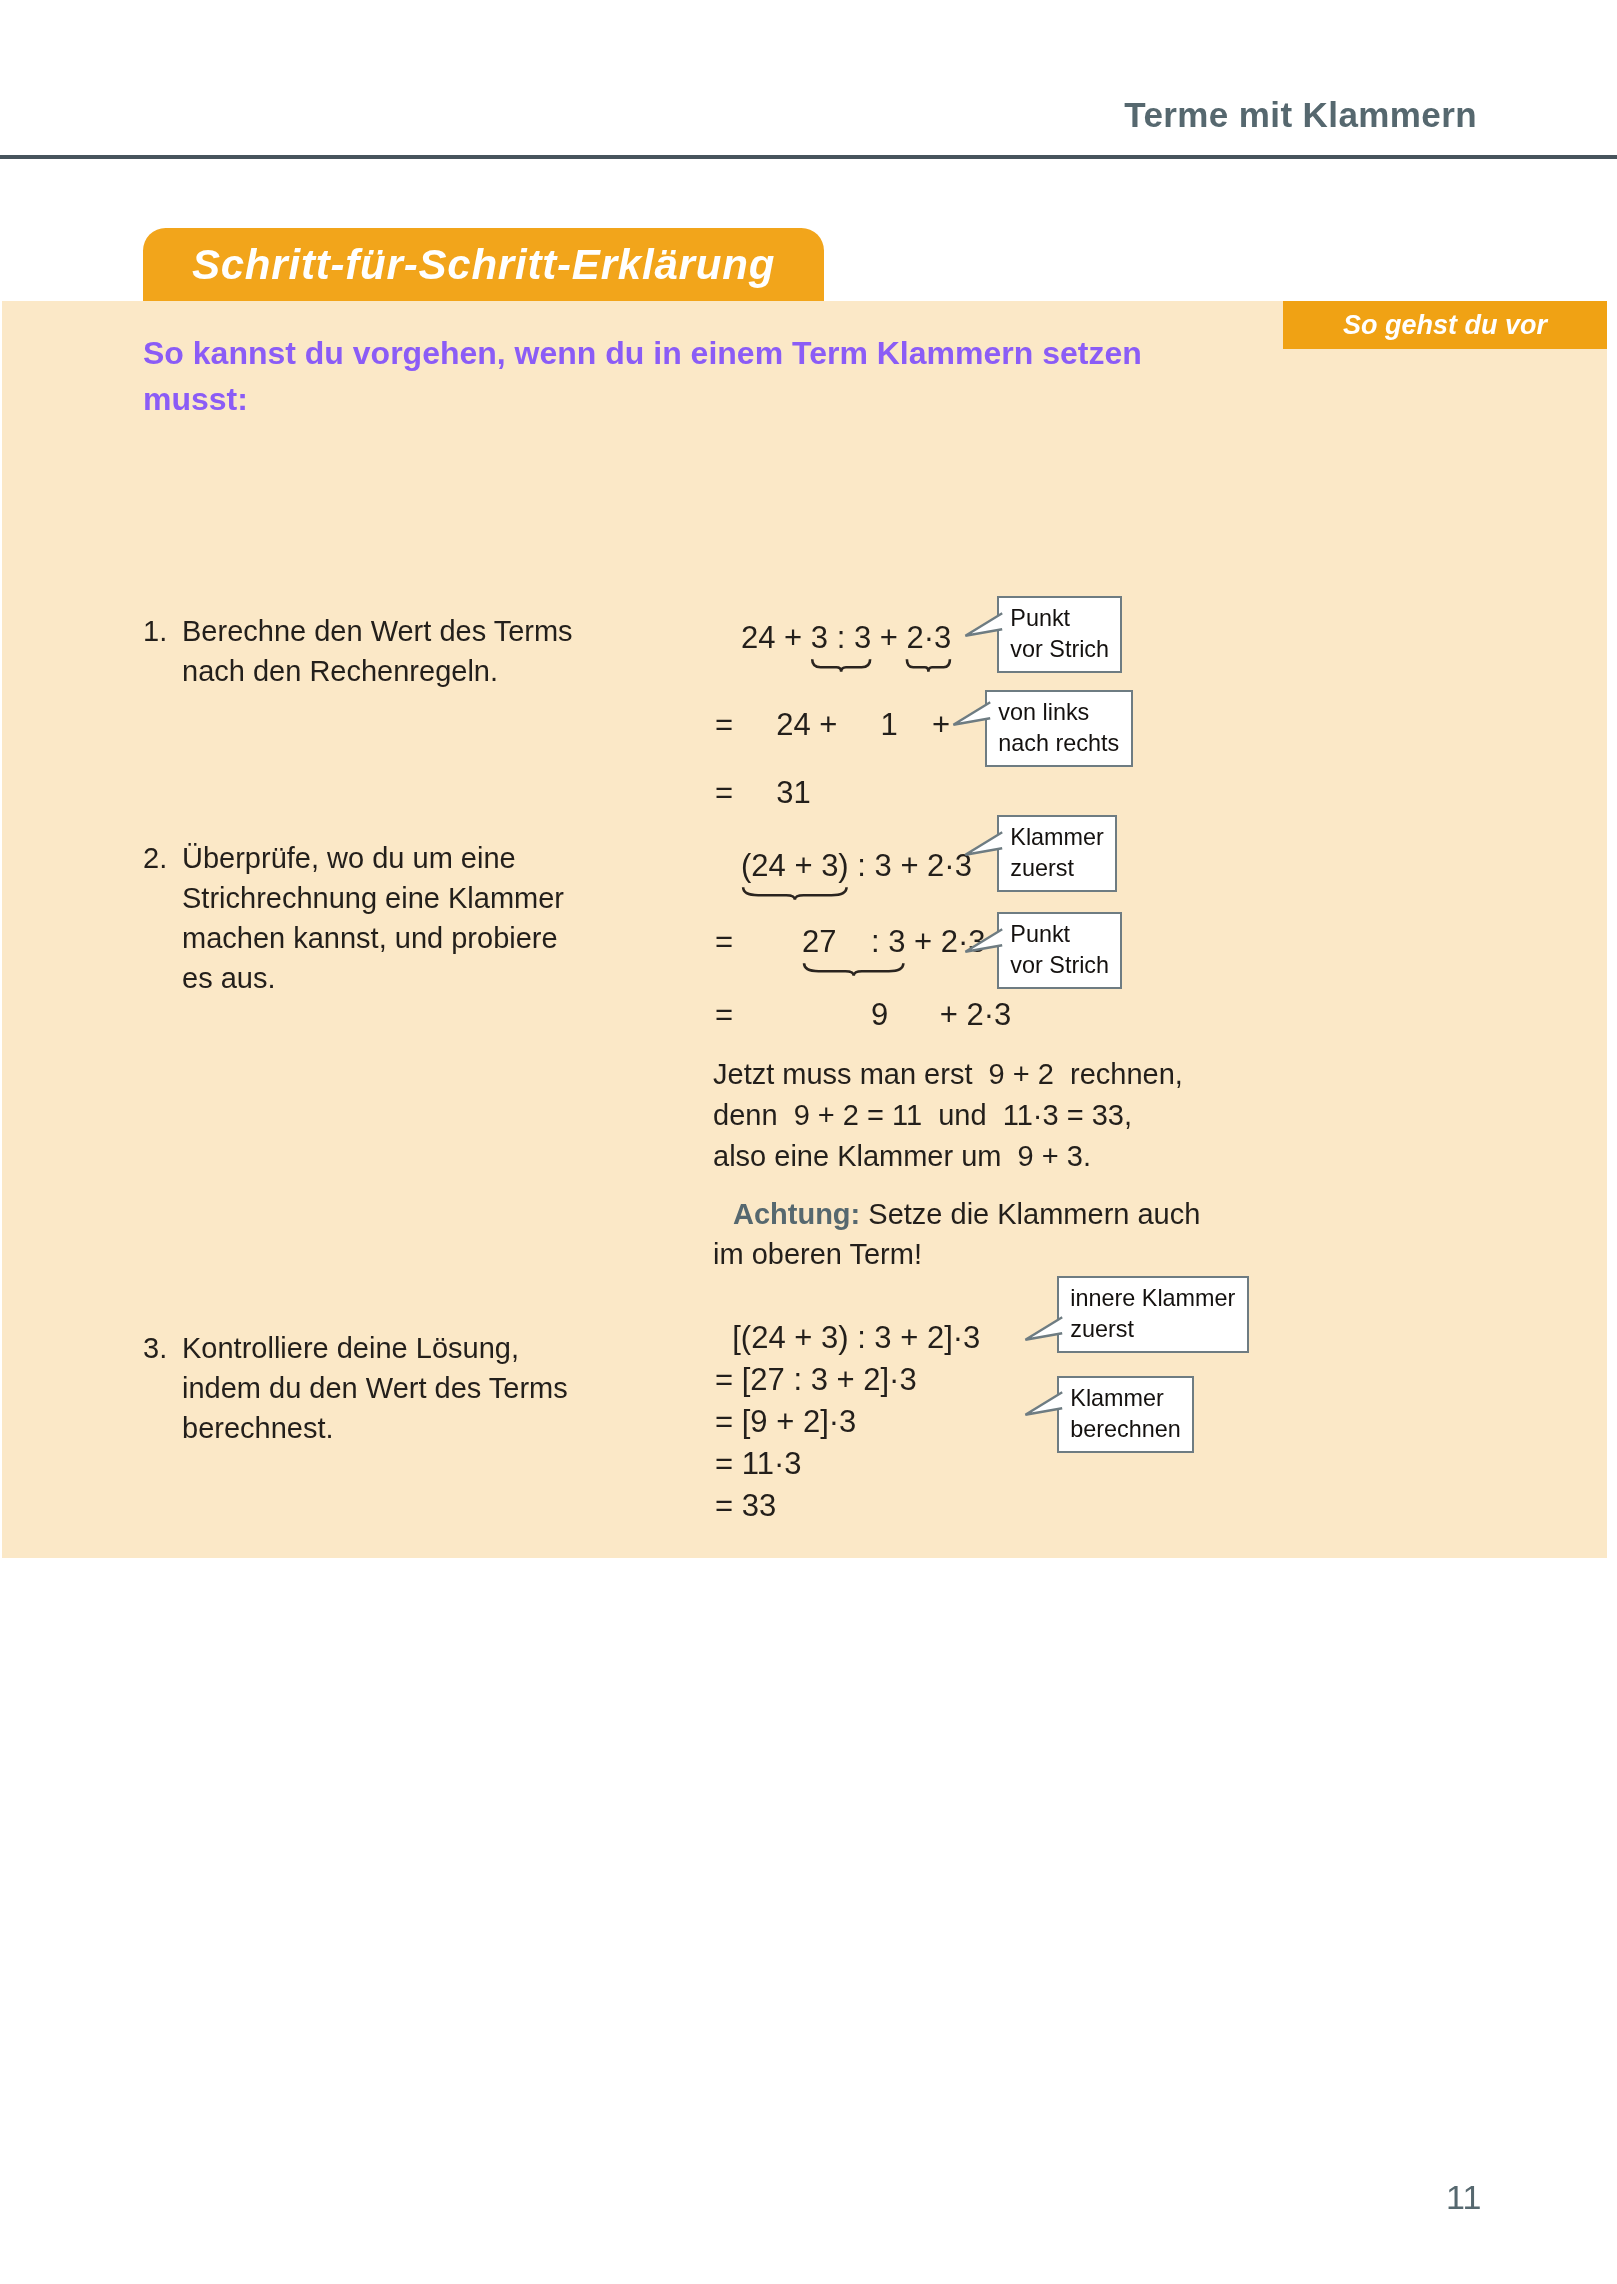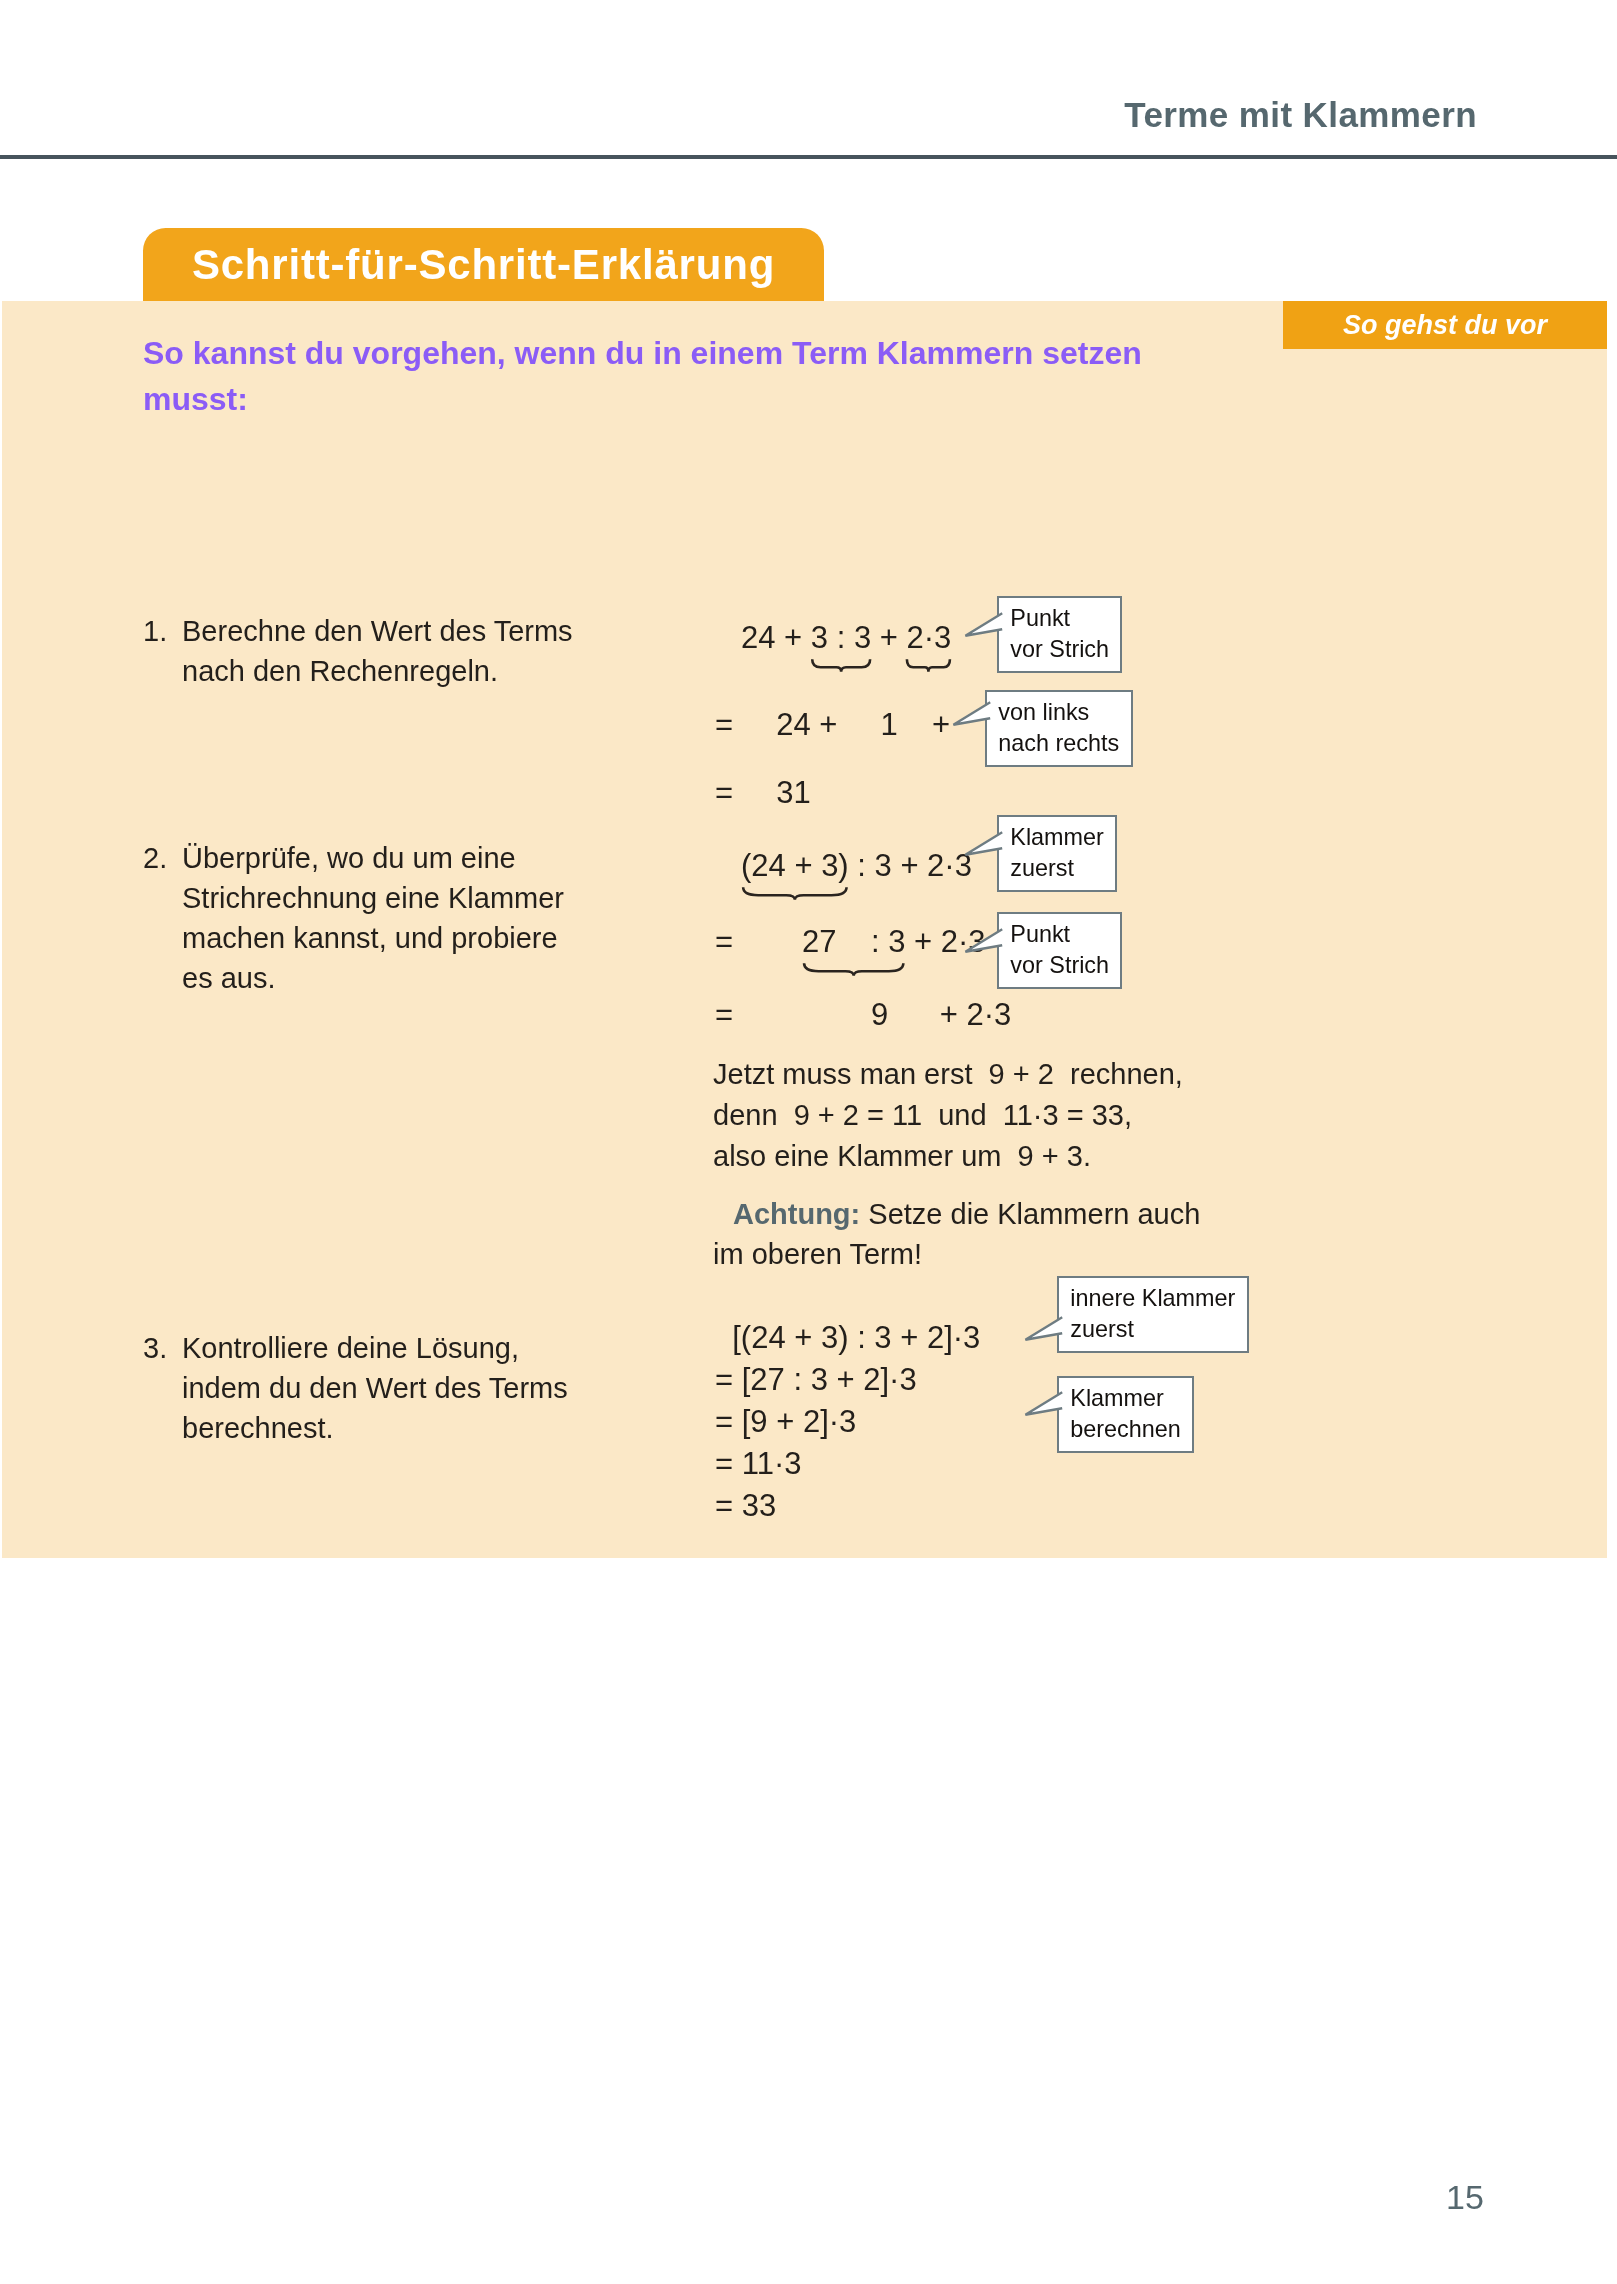--- a/index.html
+++ b/index.html
@@ -5,21 +5,21 @@
   html,body{margin:0;padding:0;background:#fff;}
   .page{position:relative;width:1618px;height:2284px;background:#ffffff;
         font-family:"Liberation Sans",sans-serif;color:#231f1b;overflow:hidden;}
 
   .header-title{position:absolute;top:95px;right:141px;font-size:35px;font-weight:bold;
                 color:#56686f;letter-spacing:0.4px;}
   .header-rule{position:absolute;top:155px;left:0;width:1618px;height:4px;background:#47545c;}
 
   .badge{position:absolute;left:143px;top:228px;width:681px;height:73px;background:#F2A51B;
          border-radius:22.6px 22.6px 0 0;display:flex;align-items:center;justify-content:center;
-         color:#ffffff;font-size:42px;font-weight:bold;letter-spacing:0.8px;
+         color:#ffffff;font-size:42px;font-weight:bold;font-style:italic;letter-spacing:0.8px;
          transform-origin:left bottom;}
   .cream{position:absolute;left:2.4px;top:301px;width:1605px;height:1257px;background:#FBE8C7;}
   .tab{position:absolute;left:1283px;top:301px;width:324px;height:48px;background:#F0A214;
        color:#ffffff;font-weight:bold;font-style:italic;font-size:27px;
        display:flex;align-items:center;justify-content:center;}
 
   .h1{position:absolute;left:143px;top:330px;font-size:32px;font-weight:bold;line-height:46px;color:#8b5cf6;}
 
   .example{position:absolute;left:713px;top:435px;font-size:29px;line-height:40px;}
   .example .label{font-weight:bold;color:#56686f;font-size:30px;}
@@ -184,16 +184,16 @@
   </div>
 
   <div class="callout c6">
     <svg class="tail" viewBox="0 0 50 38">
         <path d="M49,5 L3,33 L49,25"></path>
       </svg>
     <div>Klammer</div>
     <div>berechnen</div>
   </div>
 
-  <div class="pagenum">15</div>
+  <div class="pagenum">11</div>
 
 </div>
 
 
 </body></html>

